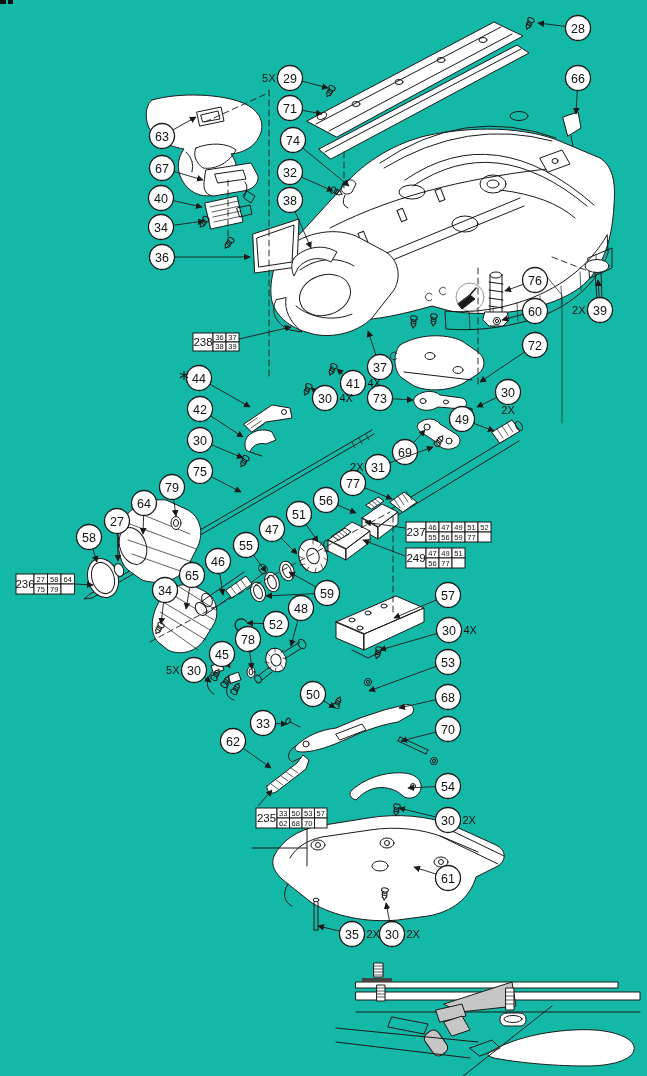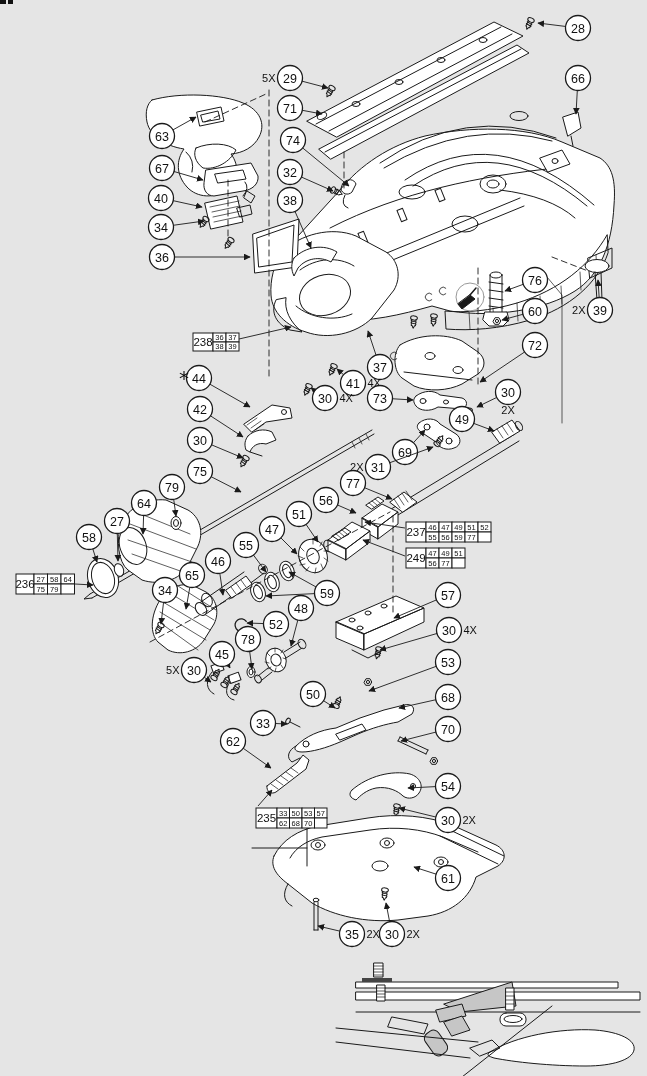--- a/index.html
+++ b/index.html
@@ -1,16 +1,16 @@
 <!DOCTYPE html>
 <html><head>
 <meta charset="utf-8">
 <style>
   html,body{margin:0;padding:0;background:#fff;}
-  .stage{position:relative;width:647px;height:1076px;background:#e5e5e5;overflow:hidden;
+  .stage{position:relative;width:647px;height:1076px;background:#14b8a6;overflow:hidden;
          font-family:"Liberation Sans",sans-serif;}
   svg{position:absolute;left:0;top:0;}
   .art{stroke:#1a1a1a;fill:none;stroke-width:1;stroke-linecap:round;stroke-linejoin:round;}
   .f{fill:#ffffff;}
   .gray{fill:#c6c6c6;}
   .dk{fill:#444;}
   .thin{stroke-width:.7;}
   .dash{stroke:#1a1a1a;stroke-width:.9;fill:none;stroke-dasharray:6 4;}
   .bal{fill:#fff;stroke:#1a1a1a;stroke-width:1.3;}
   .bt{font:12.5px "Liberation Sans",sans-serif;fill:#111;text-anchor:middle;}

